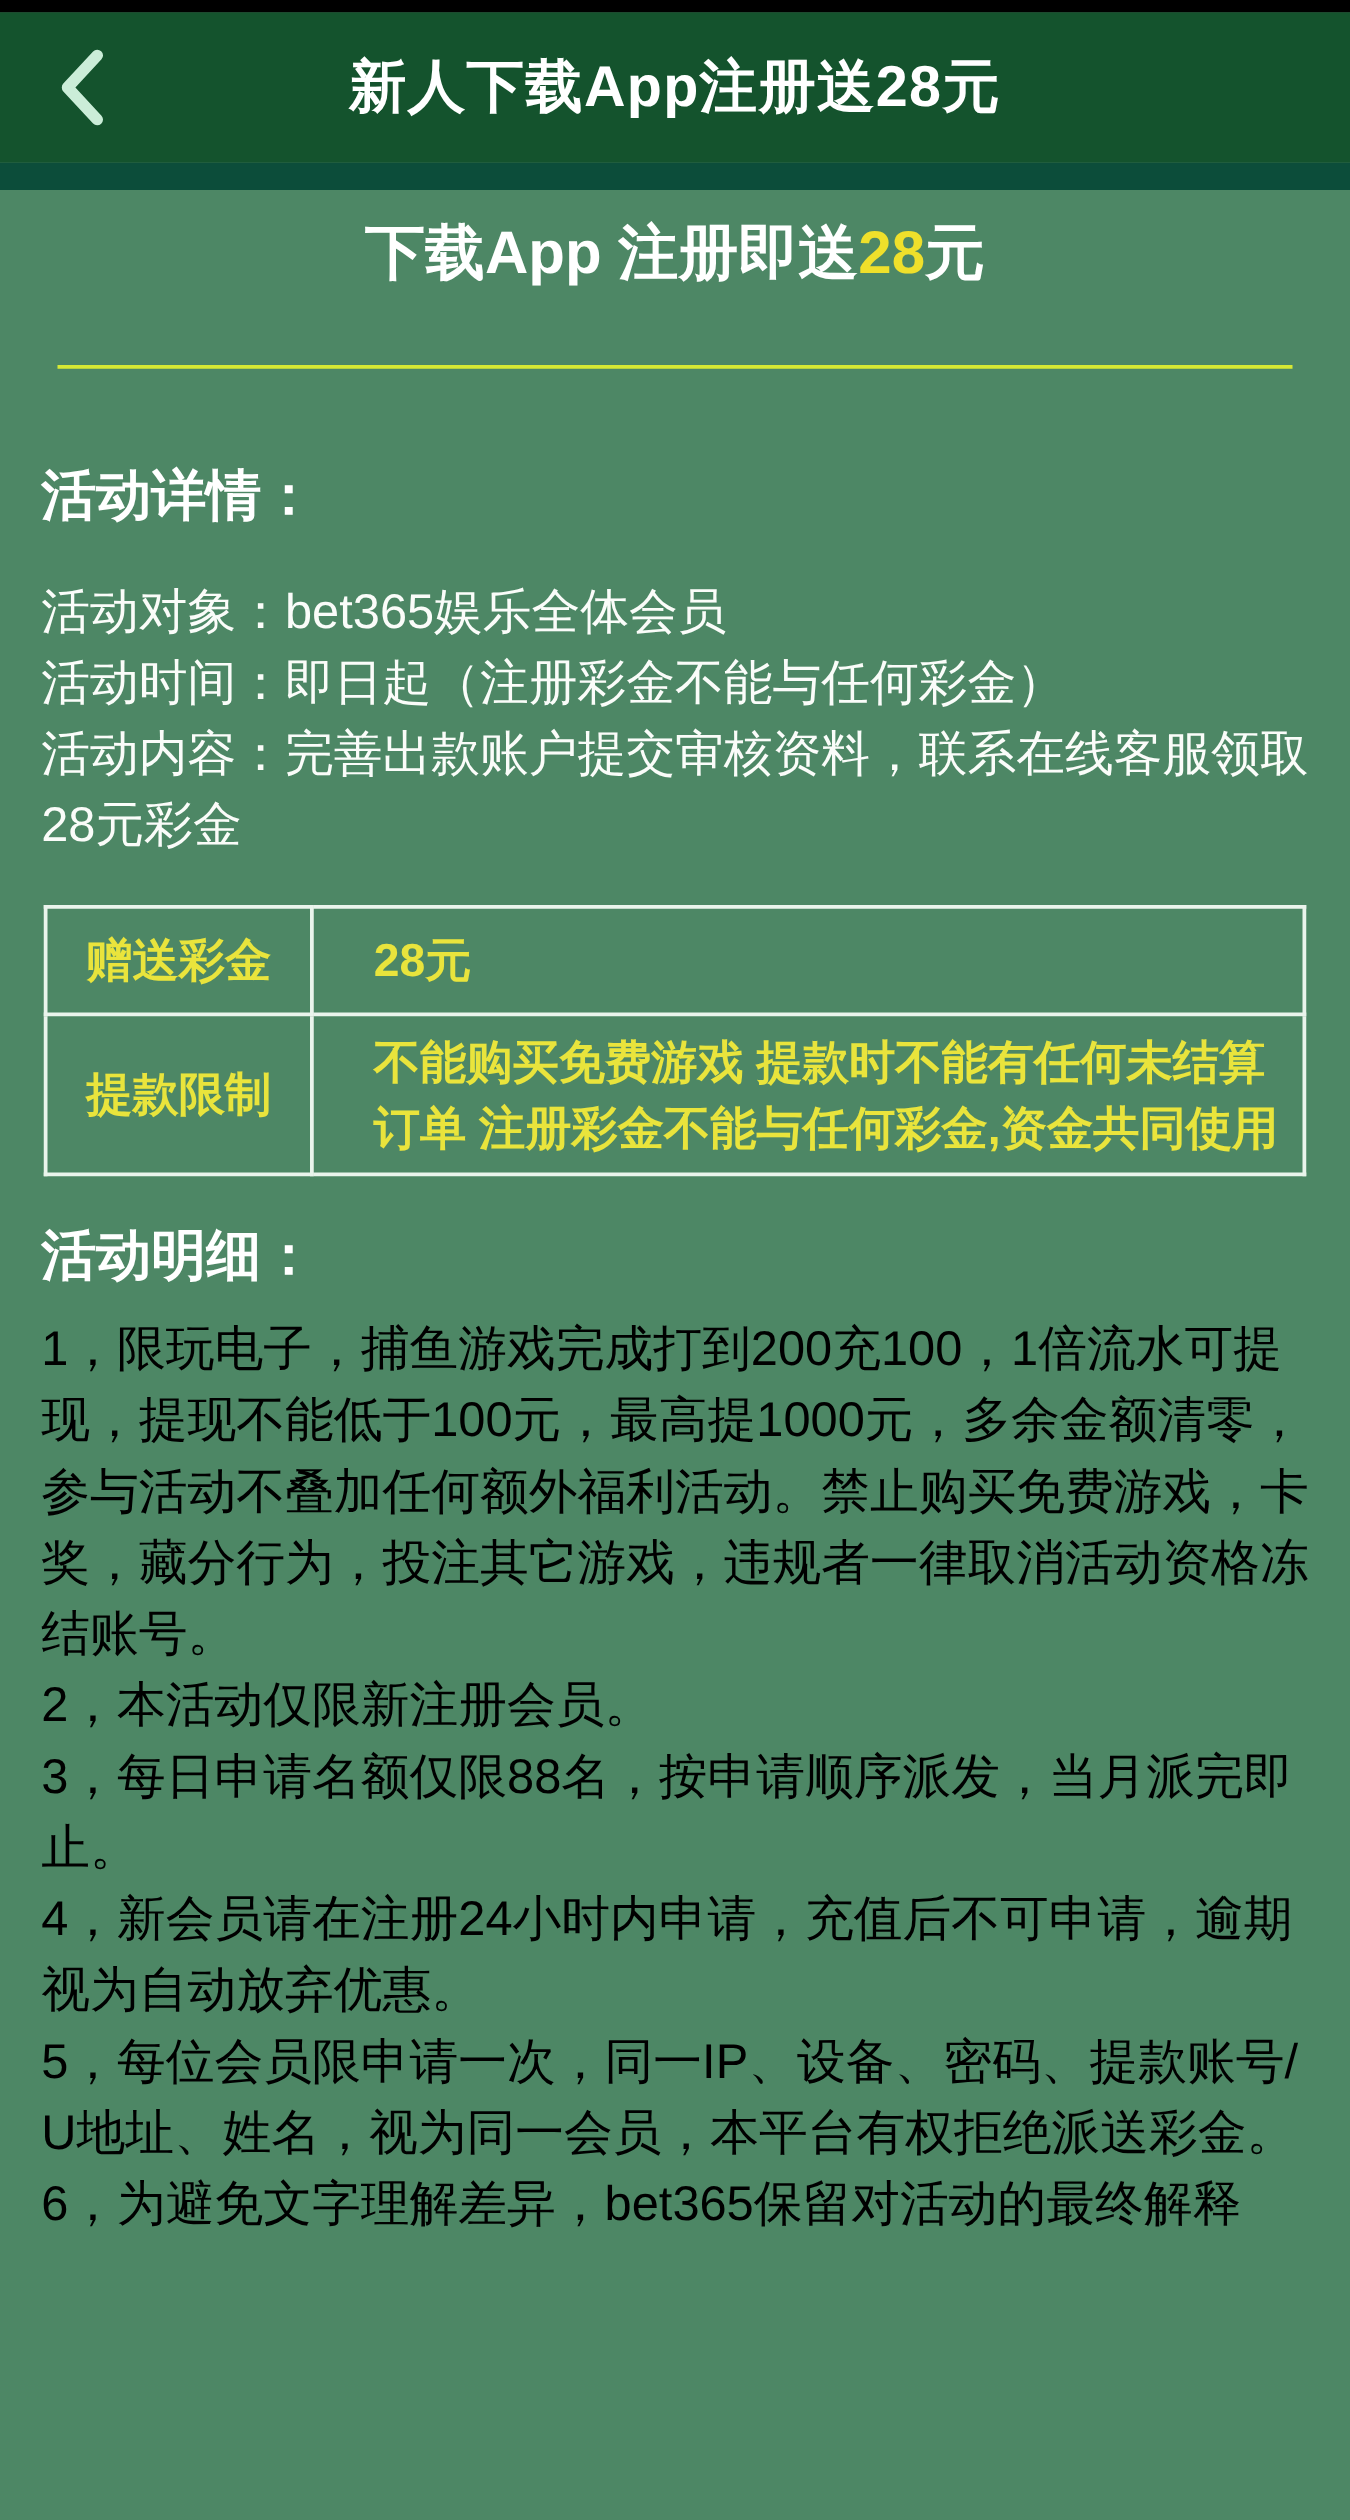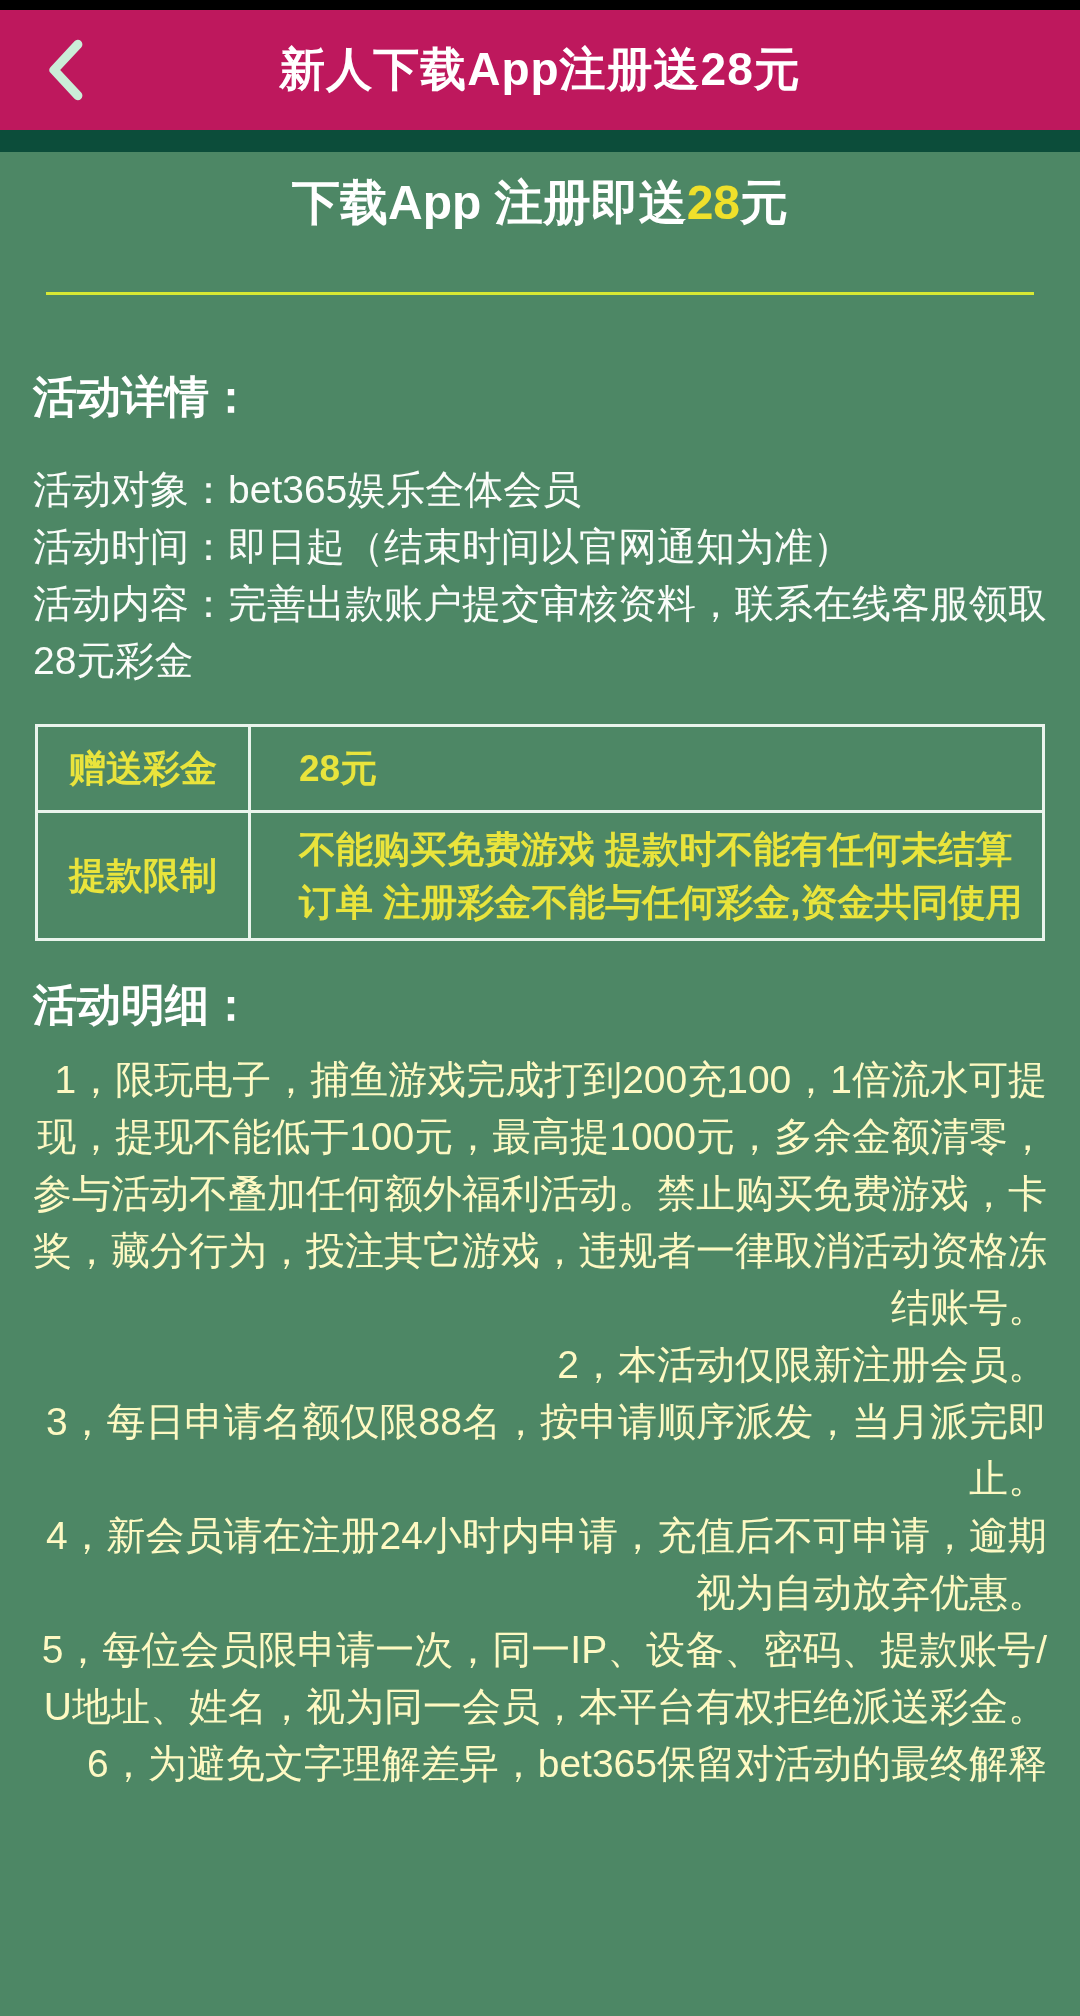--- a/index.html
+++ b/index.html
@@ -2,21 +2,21 @@
 <html><head>
 <meta charset="utf-8">
 <style>
   html,body{margin:0;padding:0;background:#000;}
   .screen{
     position:relative;width:1080px;height:2016px;overflow:hidden;
     background:#4D8765;
     font-family:"Liberation Sans","DejaVu Sans",sans-serif;
   }
   .status-strip{height:10px;background:#000;}
-  .app-bar{height:120px;background:#be185d;position:relative;
+  .app-bar{height:120px;background:#14532d;position:relative;
     display:flex;align-items:center;justify-content:center;}
   .app-bar-title{margin:0;color:#FFFFFF;font-size:46px;font-weight:700;letter-spacing:1px;}
   .back-button{position:absolute;left:42px;top:0;height:120px;width:90px;
     display:flex;align-items:center;justify-content:flex-start;cursor:pointer;}
   .dark-strip{height:22px;background:#0C4D3A;}
 
   .hero-title{margin:14px 0 0;text-align:center;color:#FFE606;
     font-size:58px;font-weight:800;line-height:72px;letter-spacing:2px;}
   .hero-subtitle{margin:20px 0 0;text-align:center;color:#FFFFFF;
     font-size:48px;font-weight:700;line-height:62px;}
@@ -34,22 +34,22 @@
 
   .bonus-table{margin:35px 0 0 35px;border-collapse:collapse;width:1010px;table-layout:fixed;border-radius:19px;}
   .bonus-table th,.bonus-table td{
     border:3px solid #EAF4EC;color:#E9E43C;font-size:37px;font-weight:700;
     vertical-align:middle;word-break:break-all;line-height:53px;}
   .bonus-table th{width:210px;text-align:center;padding:0;}
   .bonus-table td{padding:6px 18px 6px 48px;text-align:left;}
   .row-1{height:86px;} .row-2{height:85px;} .row-3{height:128px;}
 
   .rules-block{margin-top:20px;}
-  .rule{margin:0 33px;color:#fef9c3;font-size:39px;font-weight:400;
-    line-height:57px;word-break:break-all;text-align:right;}
+  .rule{margin:0 33px;color:#000000;font-size:39px;font-weight:400;
+    line-height:57px;word-break:break-all;}
 </style>
 </head>
 <body>
 
 <div class="screen">
 
   <div class="status-strip"></div>
 
   <header class="app-bar">
     <div class="back-button">
@@ -66,21 +66,21 @@
 
 
     <p class="hero-subtitle"><span>下载App 注册即送</span><span class="amount">28</span><span>元</span></p>
 
     <hr class="divider">
 
     <h3 class="section-heading">活动详情：</h3>
 
     <div class="info-block">
       <p class="info-row"><span>活动对象：</span><span>bet365娱乐全体会员</span></p>
-      <p class="info-row"><span>活动时间：</span><span>即日起（结束时间以官网通知为准）</span></p>
+      <p class="info-row"><span>活动时间：</span><span>即日起（注册彩金不能与任何彩金）</span></p>
       <p class="info-row"><span>活动内容：</span><span>完善出款账户提交审核资料，联系在线客服领取28元彩金</span></p>
     </div>
 
     <table class="bonus-table">
       <tbody>
         <tr class="row-1">
           <th>赠送彩金</th>
           <td>28元</td>
         </tr>
         <tr class="row-3">

